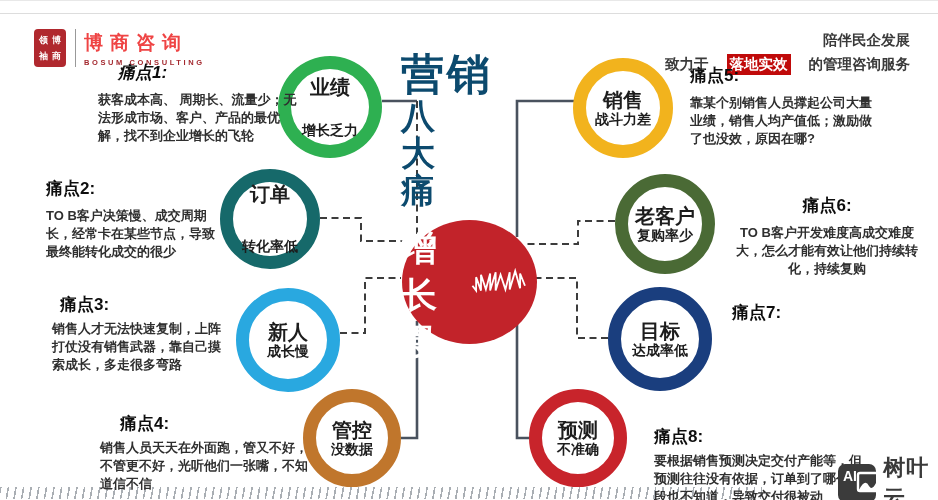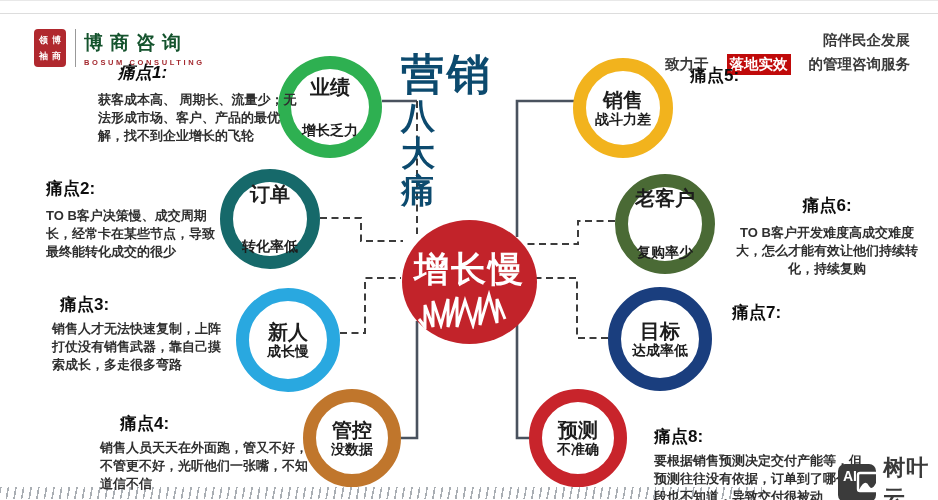--- a/index.html
+++ b/index.html
@@ -14,21 +14,21 @@
   
   .logo { position:absolute; left:34px; top:28px; display:flex; align-items:center; }
   .seal {
     width:32px; height:38px; background:#b0282e; border-radius:4px;
     display:grid; grid-template-columns:1fr 1fr; place-items:center;
     padding:3px; gap:0;
   }
   .seal span { color:#fff; font-size:9px; line-height:10px; font-weight:bold; }
   .logo-div { width:1px; height:38px; background:#999; margin:0 8px 0 9px; }
   .logo-names { display:flex; flex-direction:column; }
-  .logo-cn { font-family:Liberation Mono, monospace; font-weight:bold; font-size:19px; letter-spacing:7px; color:#14532d; white-space:nowrap; }
+  .logo-cn { font-family:Liberation Mono, monospace; font-weight:bold; font-size:19px; letter-spacing:7px; color:#ef4444; white-space:nowrap; }
   .logo-en { font-size:7.5px; letter-spacing:2.6px; color:#a4292f; font-weight:bold; margin-top:2px; }
 
   
   .slogan { position:absolute; right:28px; top:30px; text-align:right; color:#3a3a3a; }
   .slogan .l1 { font-size:14.5px; font-weight:600; margin-bottom:4px; }
   .slogan .l2 { font-size:14.5px; font-weight:600; display:flex; align-items:center; justify-content:flex-end; gap:18px; }
   .hl { background:#c00a0a; color:#fff; padding:1px 3px; font-weight:bold; }
 
   
   .ctitle { position:absolute; left:401px; top:50px; width:132px; text-align:left; color:#0c4a6e; z-index:3; }
@@ -53,21 +53,21 @@
   .c4 { left:303px; top:388px; width:98px;  height:98px; }
   .c5 { left:573px; top:57px;  width:100px; height:100px; }
   .c6 { left:615px; top:173px; width:100px; height:100px; }
   .c7 { left:608px; top:286px; width:104px; height:104px; }
   .c8 { left:529px; top:388px; width:98px;  height:98px; }
 
   
   .core {
     position:absolute; left:402px; top:219px; width:135px; height:124px;
     border-radius:50%; z-index:2; background:#c2232a;
-    display:flex; flex-direction:column; align-items:center;
+    display:flex; flex-direction:row; align-items:center;
   }
   .core .label { color:#fff; font-size:35px; font-weight:900; letter-spacing:2px; margin-top:26px; }
   .core svg { margin-top:-6px; }
 
   
   .pp { position:absolute; z-index:2; }
   .pp h3 { font-size:17px; font-weight:900; color:#0e0e0e; margin-bottom:7px; }
   .pp p  { font-size:13px; color:#2f2f2f; line-height:1.4; font-weight:600; }
   .pp1 { left:98px;  top:60px;  width:200px; } .pp1 h3 { margin-left:20px;font-style:italic; }
   .pp2 { left:46px;  top:176px; width:176px; }
@@ -166,21 +166,21 @@
     <div class="r2">没数据</div>
   </div>
   <div class="ring c3" style="border-color: rgb(41, 168, 224);">
     <div class="r1">新人</div>
     <div class="r2">成长慢</div>
   </div>
   <div class="ring c5" style="border-color: rgb(242, 179, 29);">
     <div class="r1">销售</div>
     <div class="r2">战斗力差</div>
   </div>
-  <div class="ring c6" style="border-color: rgb(74, 106, 53); justify-content: space-between;">
+  <div class="ring c6" style="border-color: rgb(74, 106, 53);">
     <div class="r1">老客户</div>
     <div class="r2">复购率少</div>
   </div>
   <div class="ring c7" style="border-color: rgb(26, 62, 126);">
     <div class="r1">目标</div>
     <div class="r2">达成率低</div>
   </div>
   <div class="ring c8" style="border-color: rgb(200, 36, 43);">
     <div class="r1">预测</div>
     <div class="r2">不准确</div>
@@ -197,20 +197,21 @@
   <div class="pp pp3">
     <h3>痛点3:</h3>
     <p>销售人才无法快速复制，上阵打仗没有销售武器，靠自己摸索成长，多走很多弯路</p>
   </div>
   <div class="pp pp4">
     <h3>痛点4:</h3>
     <p>销售人员天天在外面跑，管又不好，不管更不好，光听他们一张嘴，不知道信不信</p>
   </div>
   <div class="pp pp5">
     <h3>痛点5:</h3>
+    <p>靠某个别销售人员撑起公司大量业绩，销售人均产值低；激励做了也没效，原因在哪?</p>
   </div>
   <div class="pp pp6">
     <h3>痛点6:</h3>
     <p>TO B客户开发难度高成交难度大，怎么才能有效让他们持续转化，持续复购</p>
   </div>
   <div class="pp pp7">
     <h3>痛点7:</h3>
   </div>
   <div class="pp pp8">
     <h3>痛点8:</h3>

